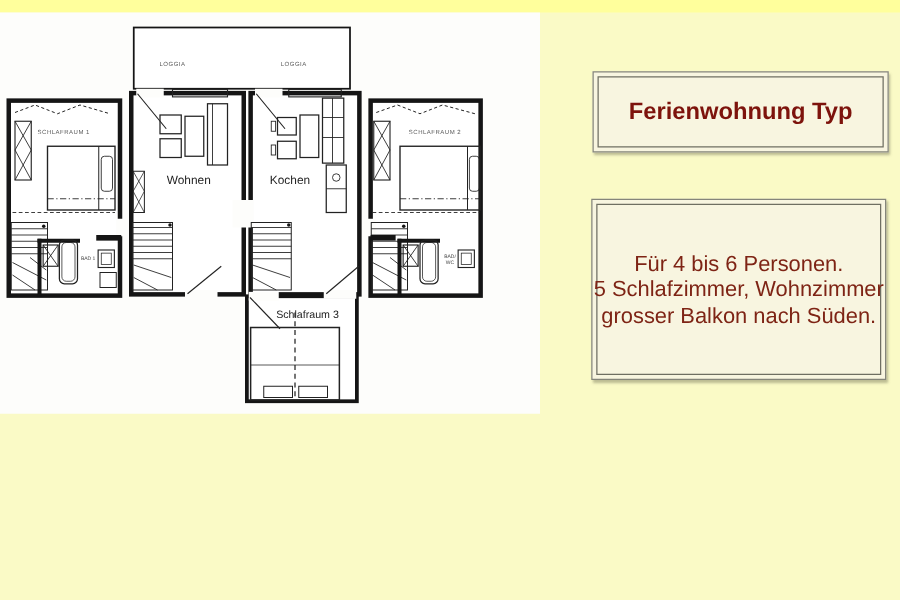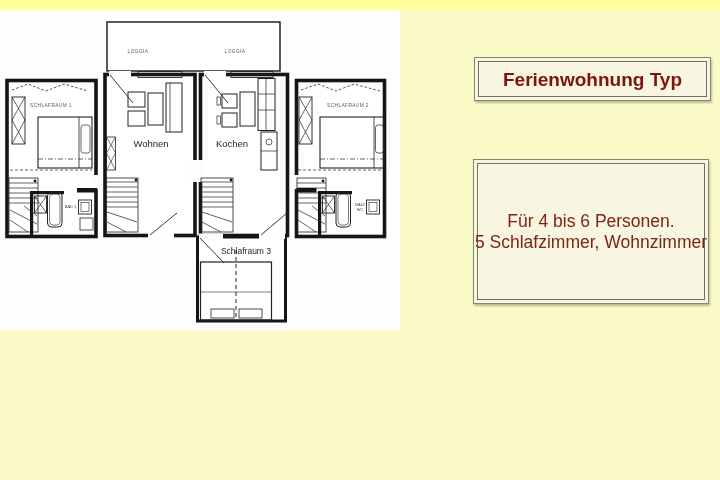--- a/index.html
+++ b/index.html
@@ -1,26 +1,26 @@
 <!DOCTYPE html>
 <html><head>
 <meta charset="utf-8">
 <style>
   html,body { margin:0; padding:0; }
   .page { position:relative; width:720px; height:480px; background:#fafac6;
           font-family:"Liberation Sans", sans-serif; overflow:hidden; }
   .top-strip { position:absolute; left:0; top:0; width:720px; height:10px; background:#ffff9c; }
-  .plan-area { position:absolute; left:0; top:10px; width:400px; height:321px; background:#fdfdfb; }
+  .plan-area { position:absolute; left:0; top:10px; width:432px; height:321px; background:#fdfdfb; }
   .plan-area svg { display:block; font-family:"Liberation Sans", sans-serif; }
 
   .panel { position:absolute; background:#f8f5e0; border:1px solid #85857a;
            padding:3px; box-sizing:border-box; box-shadow:1px 2px 2px rgba(110,110,85,0.45); }
   .panel-inner { border:1px solid #6f6f62; width:100%; height:100%; box-sizing:border-box;
                  display:flex; flex-direction:column; justify-content:center; align-items:center; }
-  .title-box { left:474px; top:57px; width:237px; height:44px; }
+  .title-box { left:474px; top:57px; width:237px; height:65px; }
   .title-line { color:#7d130c; font-weight:bold; font-size:19px; line-height:21px; white-space:nowrap; }
   .info-box { left:473px; top:159px; width:236px; height:145px; }
   .info-line { color:#7e2415; font-size:17.5px; line-height:20.2px; white-space:nowrap; }
 
   .wall { fill:#ffffff; stroke:#151515; }
   .thin { fill:none; stroke:#222; }
   .blk  { fill:#151515; stroke:none; }
   .gap  { fill:#fdfdfb; stroke:none; }
   text.room-big { fill:#1d1d1d; font-size:9.5px; }
   text.room-med { fill:#1d1d1d; font-size:8.5px; }
@@ -238,15 +238,16 @@
   <div class="panel title-box">
     <div class="panel-inner">
       <div class="title-line">Ferienwohnung Typ</div>
     </div>
   </div>
 
   <div class="panel info-box">
     <div class="panel-inner">
       <div class="info-line">Für 4 bis 6 Personen.</div>
       <div class="info-line">5 Schlafzimmer, Wohnzimmer</div>
+      <div class="info-line">grosser Balkon nach Süden.</div>
     </div>
   </div>
 </div>
 
 </body></html>

